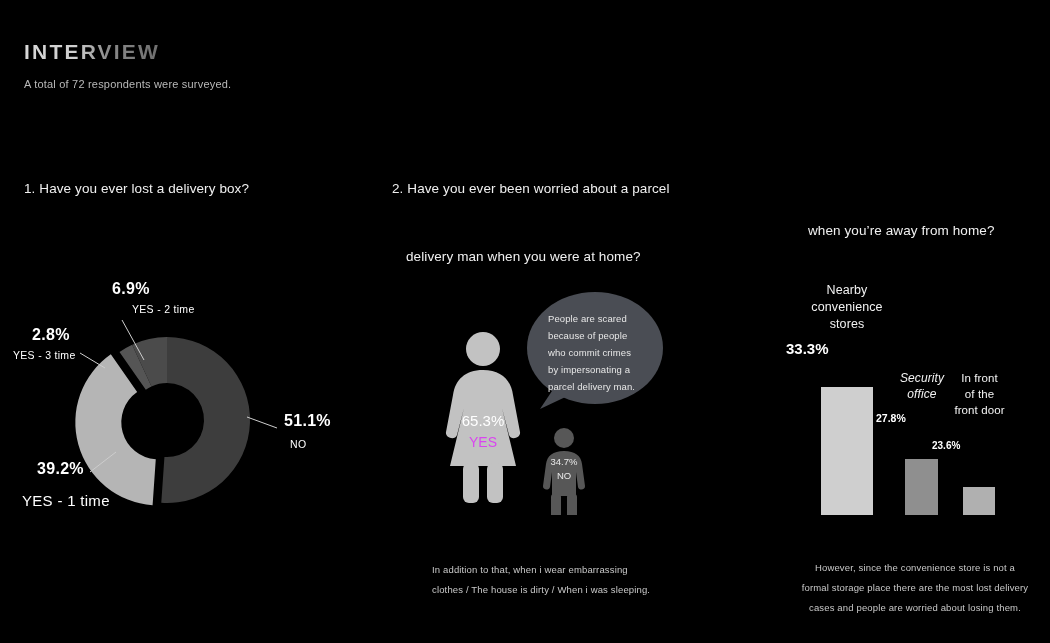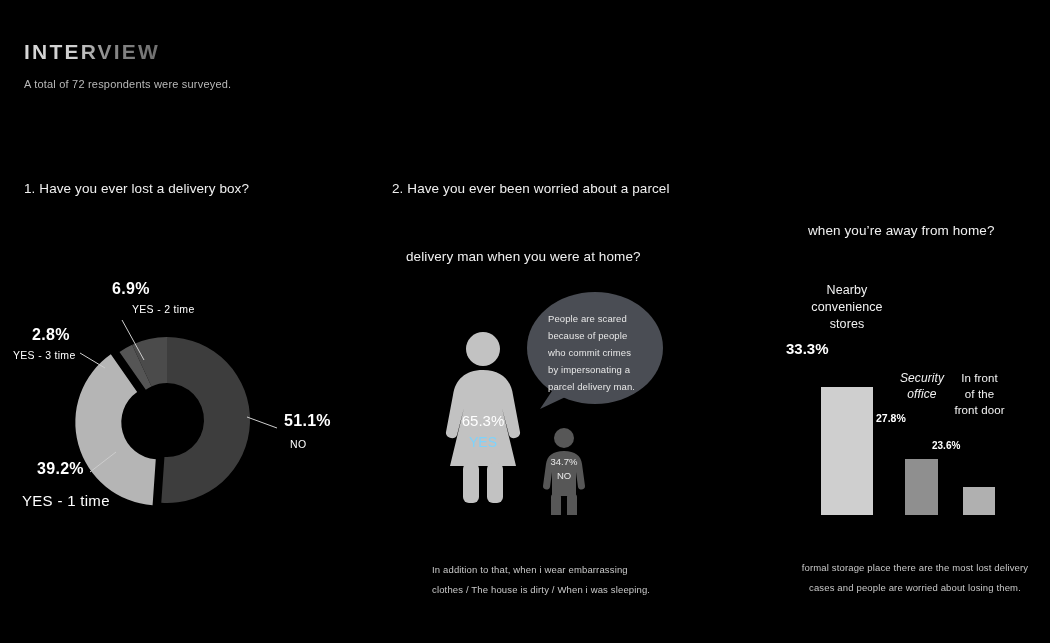--- a/index.html
+++ b/index.html
@@ -55,21 +55,21 @@
   .pielabel { position: absolute; color: #ffffff; }
   .pct-sm { font-size: 16px; font-weight: bold; letter-spacing: .3px; }
   .lbl-sm { font-size: 10.5px; letter-spacing: .3px; }
   .pct-lg { font-size: 16px; font-weight: bold; letter-spacing: .3px; }
   .lbl-lg { font-size: 15px; letter-spacing: .3px; }
 
   
   #people-wrap { left: 430px; top: 270px; width: 270px; height: 245px; }
   .fig-text { position: absolute; text-align: center; }
   #female-pct { font-size: 15px; color: #ffffff; }
-  #female-lbl { font-size: 14px; color: #7dd3fc; }
+  #female-lbl { font-size: 14px; color: #d946ef; }
   #male-pct { font-size: 9.5px; color: #e9e9e9; }
   #male-lbl { font-size: 9.5px; color: #e9e9e9; }
   .bubble-text {
     position: absolute;
     font-size: 9.5px;
     line-height: 17px;
     color: #e7e7e7;
     letter-spacing: .1px;
   }
 
@@ -223,15 +223,16 @@
   </div>
   <div class="bar-val" style="left:152px; top:170px; width:95px; font-size:10px;">23.6%</div>
 </div>
 
 <div class="abs footnote" id="foot2">
   <span style="display:block">In addition to that, when i wear embarrassing</span>
   <span style="display:block">clothes / The house is dirty / When i was sleeping.</span>
 </div>
 
 <div class="abs footnote" id="foot3">
+  <span style="display:block">However, since the convenience store is not a</span>
   <span style="display:block">formal storage place there are the most lost delivery</span>
   <span style="display:block">cases and people are worried about losing them.</span>
 </div>
 
 </body></html>

